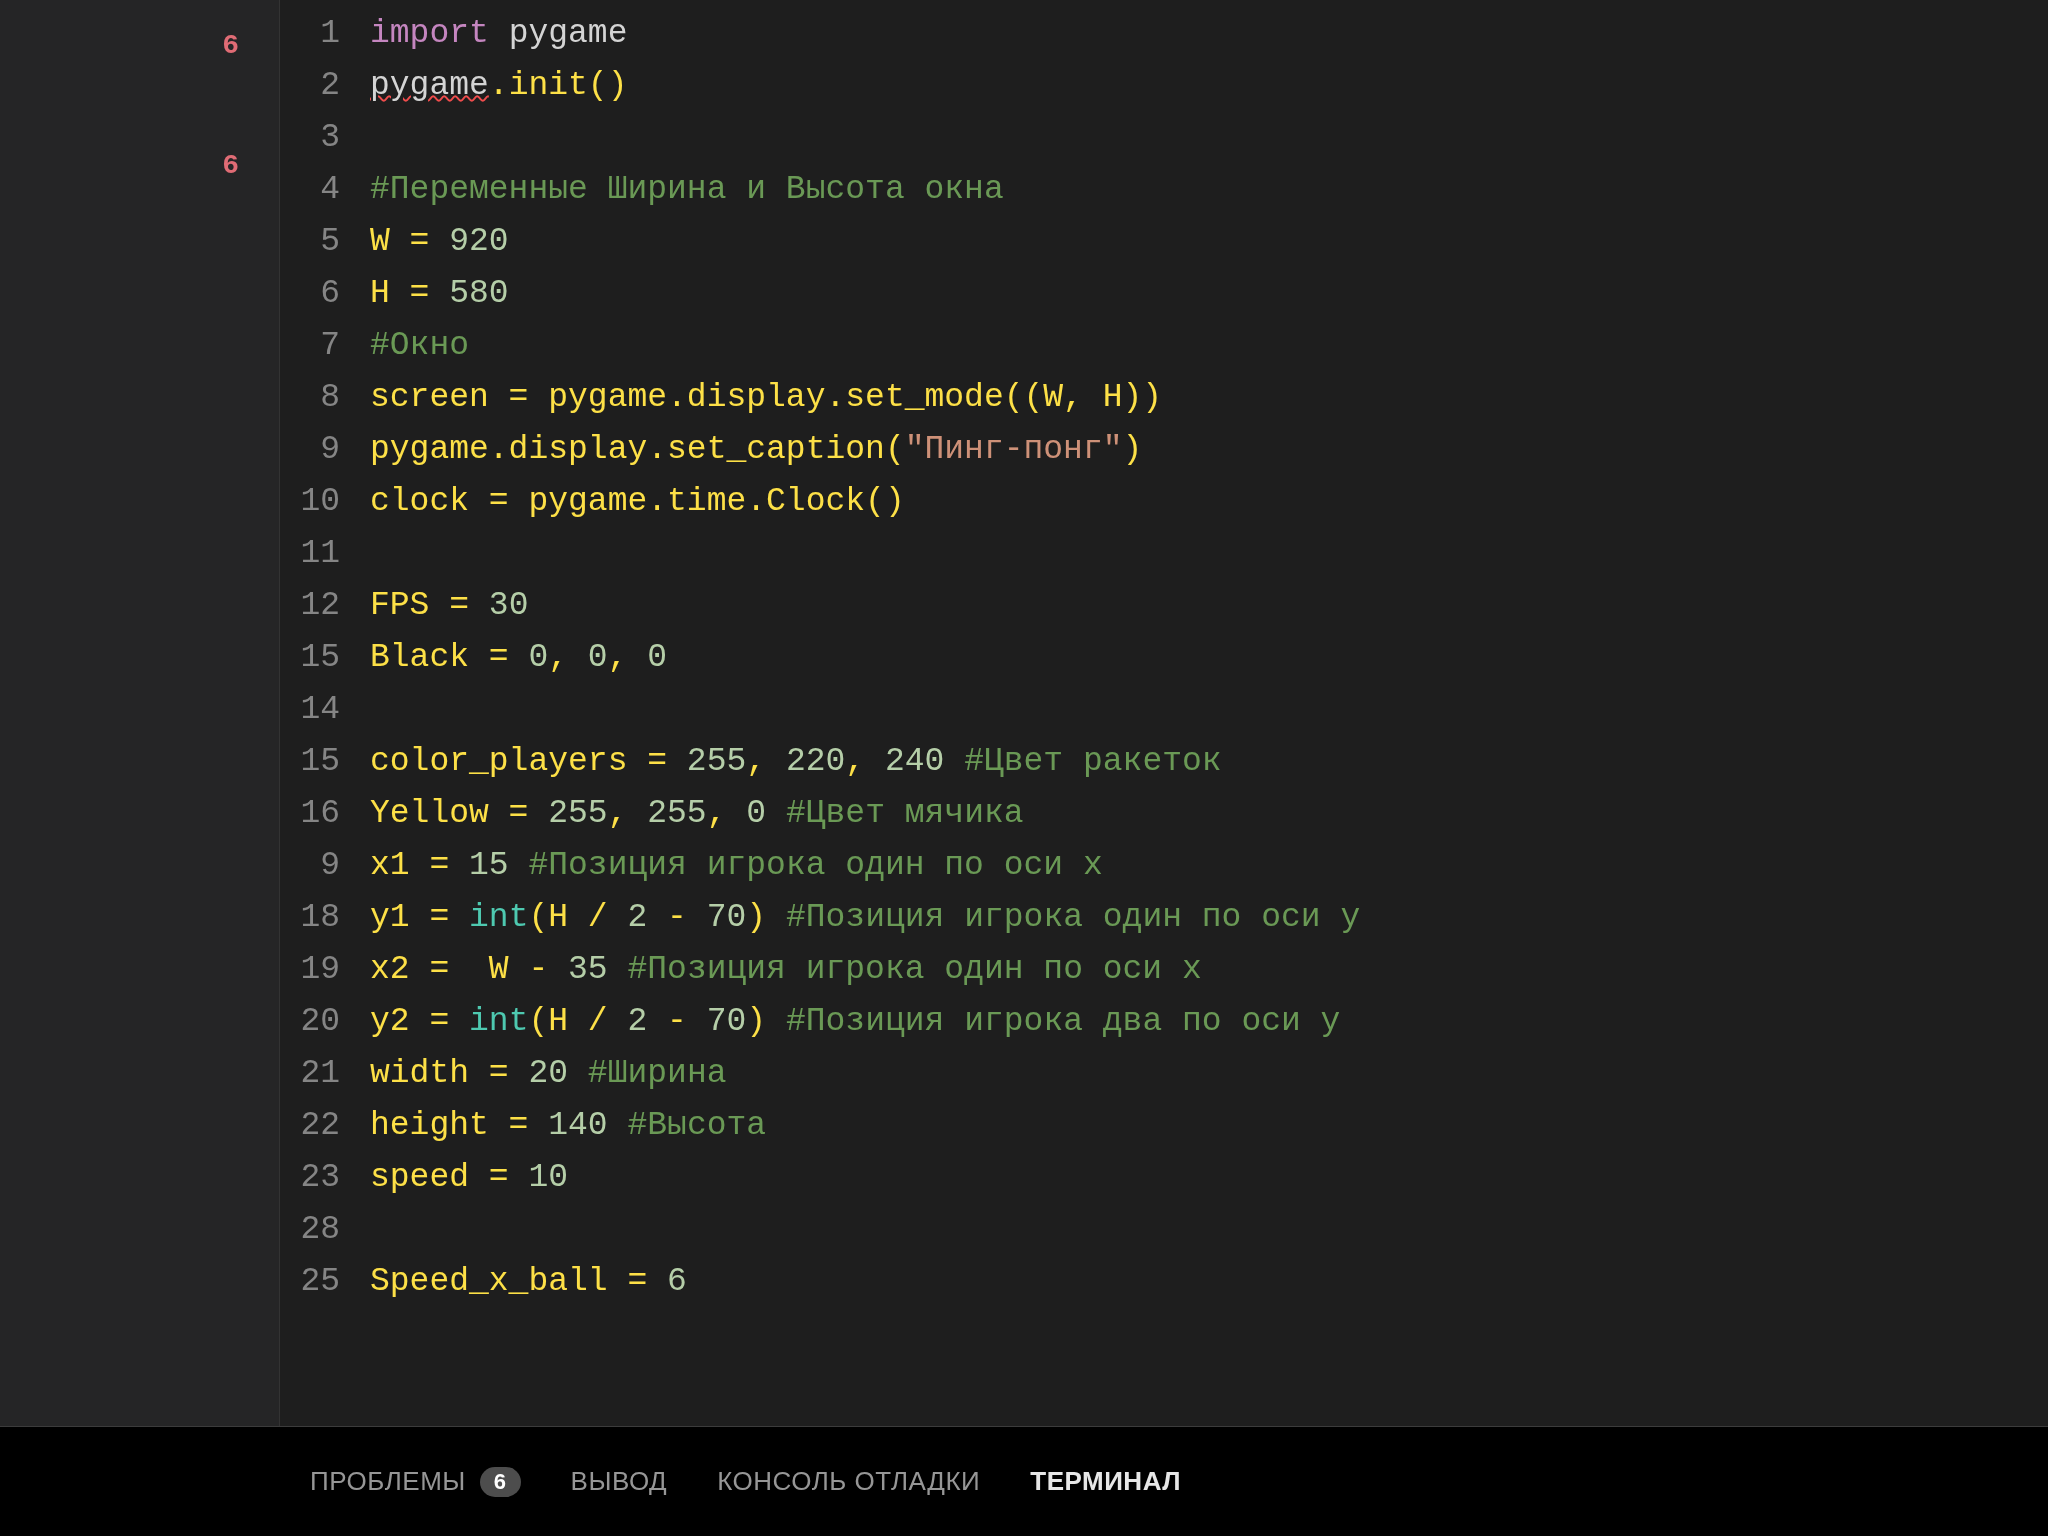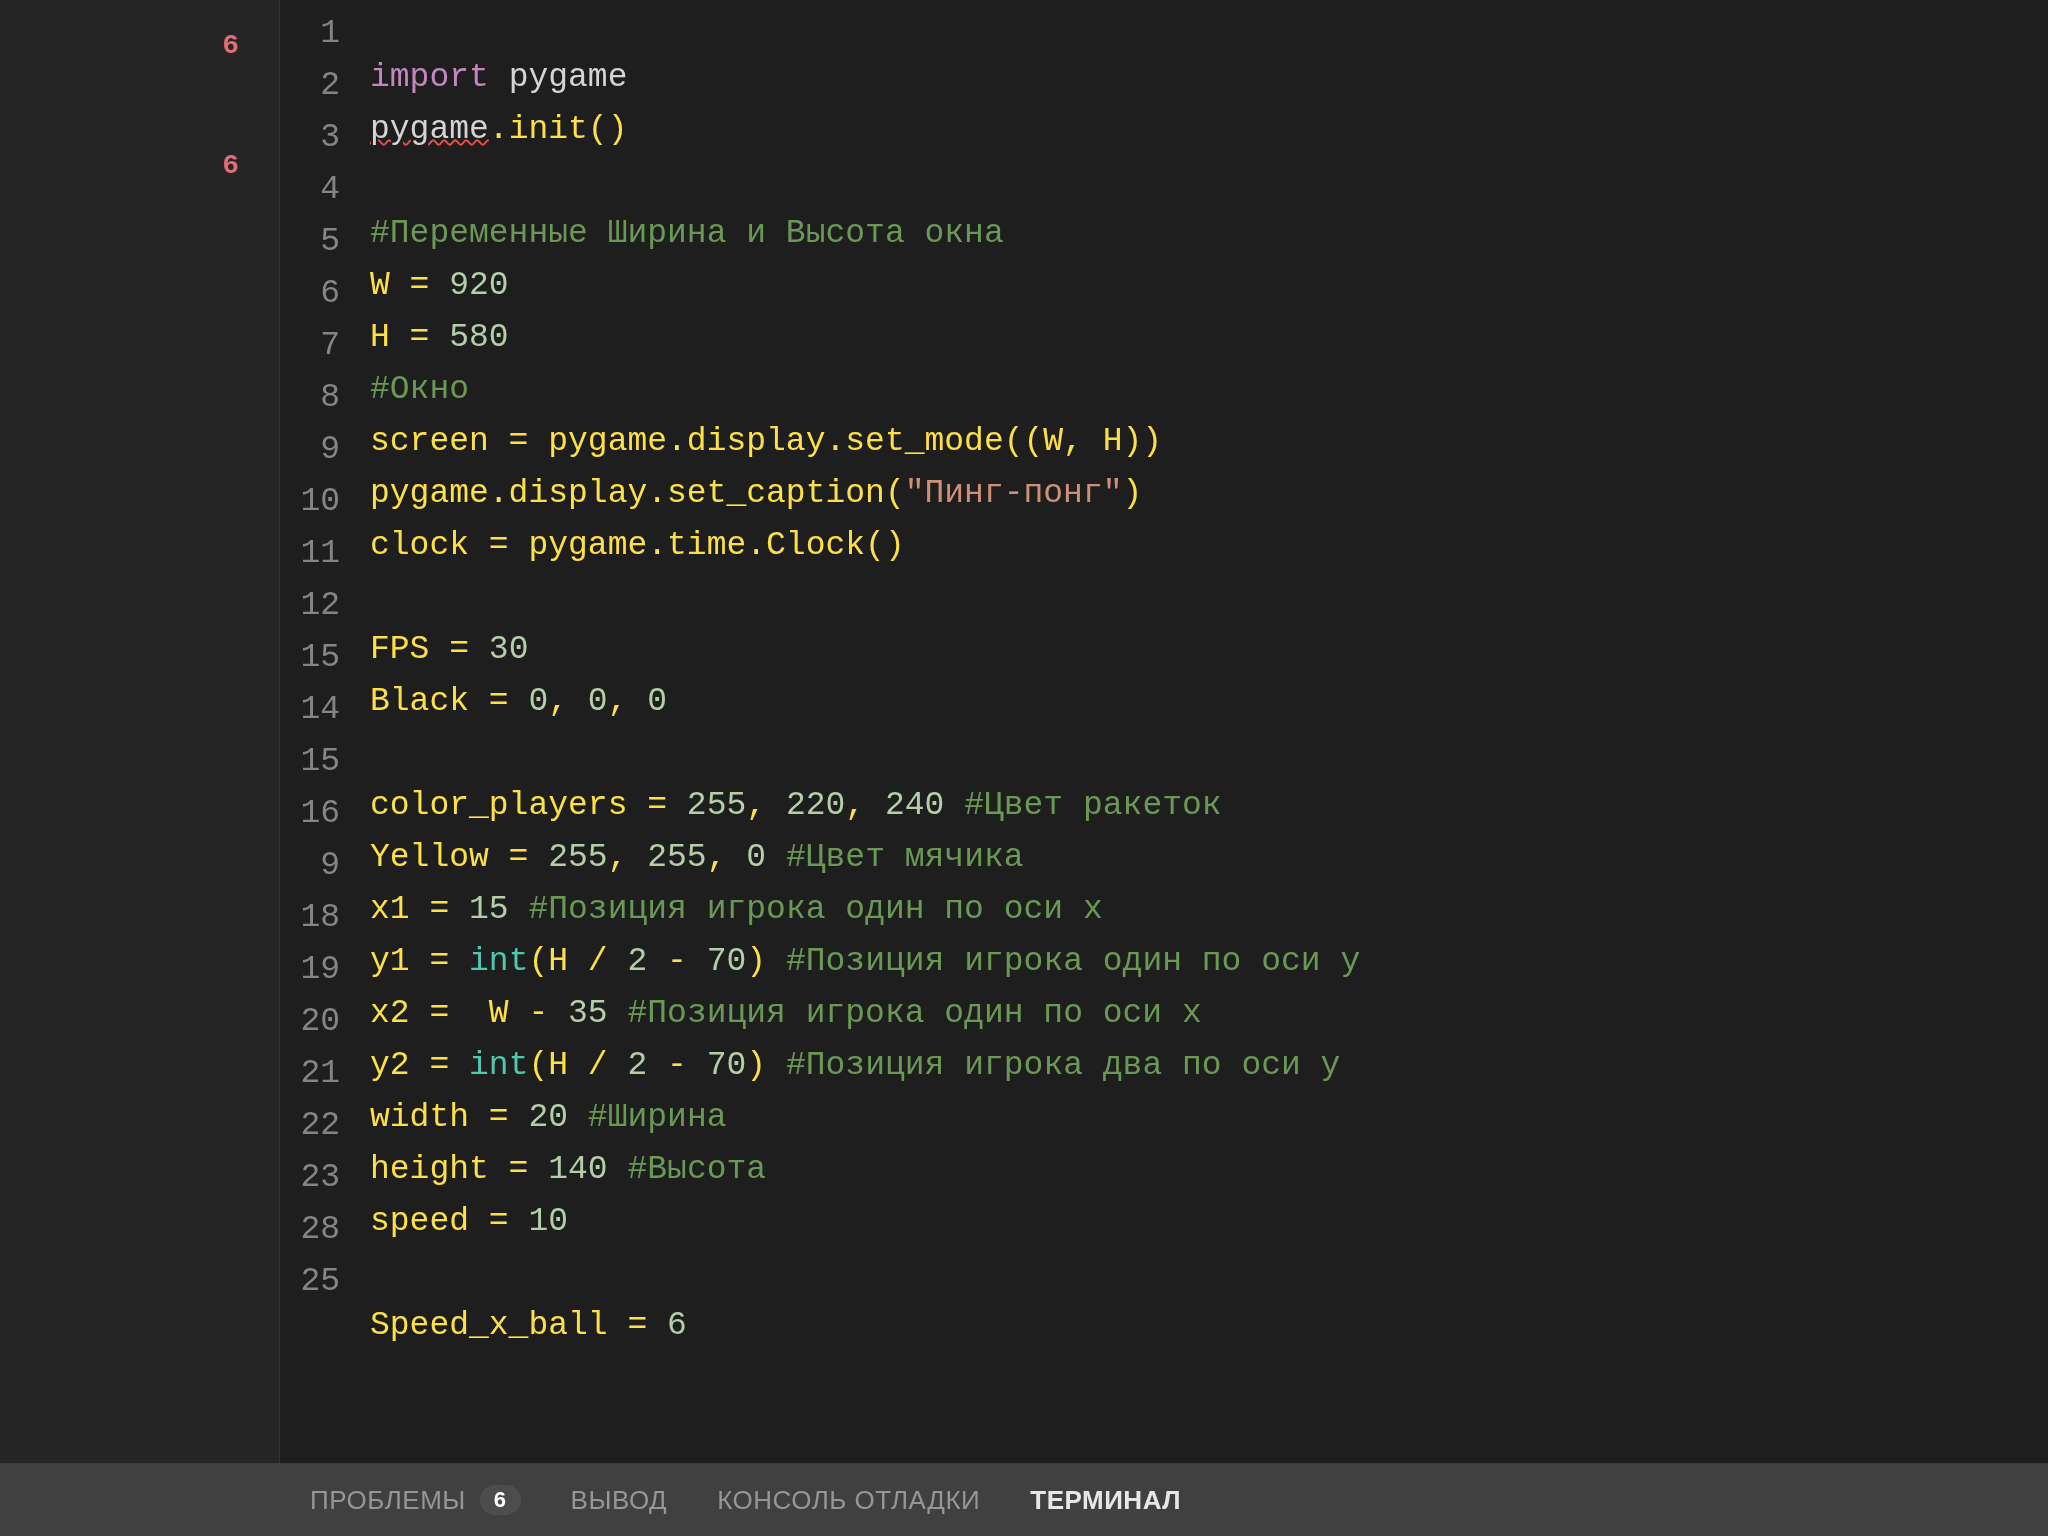--- a/index.html
+++ b/index.html
@@ -44,39 +44,38 @@
     color: #858585;
     padding-right: 30px;
     user-select: none;
   }
   .gutter .ln {
     height: 52px;
   }
   .code {
     flex: 1;
     white-space: pre;
-    margin-top: 44px;
   }
   .code .line {
     height: 52px;
   }
   .kw-import { color: #c586c0; }
   .kw-type { color: #4ec9b0; }
   .comment { color: #6a9955; }
   .string { color: #ce9178; }
   .number { color: #b5cea8; }
   .ident { color: #d4d4d4; }
   .squiggle {
     text-decoration: underline wavy #f14c4c;
     text-decoration-thickness: 2px;
   }
   .default { color: #fde047; font-weight: 500; }
   .bottom-panel {
-    height: 73px;
-    background: #404040;
+    height: 110px;
+    background: #000000;
     border-top: 1px solid #3c3c3c;
     display: flex;
     align-items: center;
     padding-left: 310px;
     gap: 50px;
     font-family: 'Segoe UI', sans-serif;
     font-size: 26px;
   }
   .tab {
     color: #969696;

